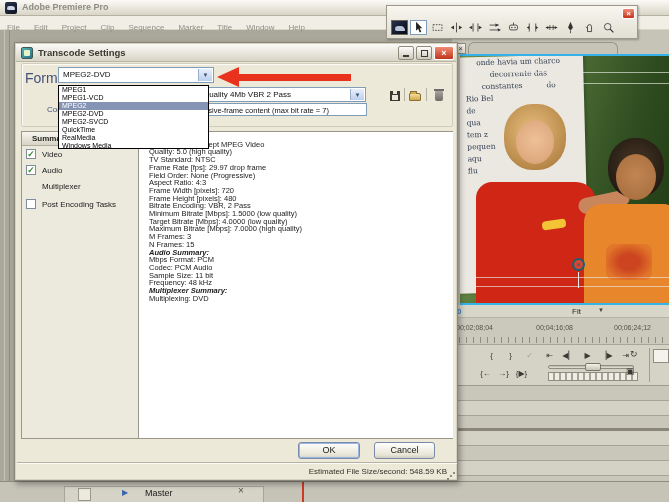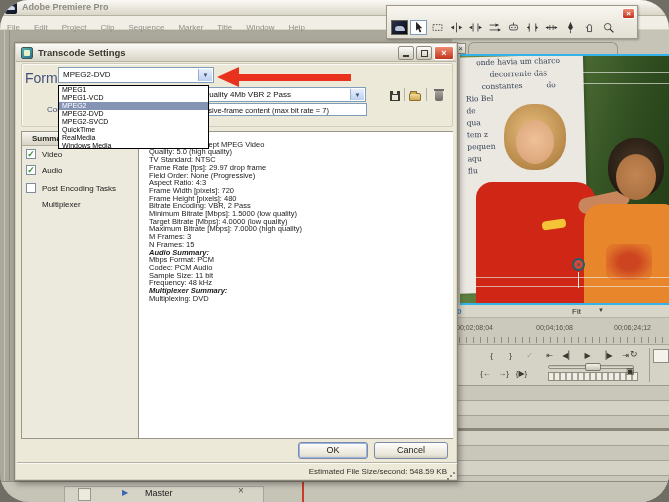--- a/index.html
+++ b/index.html
@@ -1,19 +1,19 @@
 <!DOCTYPE html>
 <html><head>
 <meta charset="utf-8">
 <style>
   html,body{margin:0;padding:0;background:#6f6d64;}
   *{box-sizing:border-box;}
   #screen{position:relative;width:669px;height:502px;overflow:hidden;
     font-family:"Liberation Sans",sans-serif;background:#aaa79b;
-    box-shadow:inset 0 0 0 1px #716f64, inset 0 0 0 3px #d8d4c6;border-radius:29px;}
+    box-shadow:inset 0 0 0 1px #716f64, inset 0 0 0 3px #d8d4c6;}
   .abs{position:absolute;}
   
   #titlebar{left:0;top:0;width:669px;height:16px;background:linear-gradient(#fbfaf6,#d9d5c7);border-bottom:1px solid #b5b2a4;}
   #app-icon{left:5px;top:2px;width:12px;height:12px;background:linear-gradient(135deg,#2b3550,#0d1220);border-radius:2px;}
   #app-icon:after{content:"";position:absolute;left:2px;top:4px;width:8px;height:4px;background:#cfd6e6;border-radius:3px 4px 1px 2px;}
   #app-title{left:22px;top:2px;font-size:9px;font-weight:bold;color:#8e8c84;}
   #menubar{left:0;top:16px;width:669px;height:14px;background:#f1efe5;border-bottom:1px solid #d8d5c9;}
   #menubar .mi{display:inline-block;padding:1px 7px;font-size:8px;color:#8f8e86;}
   
   #palette{left:386px;top:5px;width:252px;height:34px;background:linear-gradient(#f8f6ef,#e2dfd3);border:1px solid #9c998c;box-shadow:1px 1px 2px rgba(0,0,0,.25);}
@@ -122,22 +122,22 @@
   #left-col{position:absolute;left:0;top:0;width:117px;height:306px;background:#eceadd;border-right:1px solid #9a978a;}
   #left-header{height:14px;background:linear-gradient(#f7f6f0,#d7d3c5);border-bottom:1px solid #b0ad9f;font-size:8px;font-weight:bold;color:#2a2a22;padding:2px 0 0 10px;}
   .task-row{position:relative;height:15px;margin-top:1px;}
   .cb{position:absolute;left:4px;top:2px;width:10px;height:10px;background:#fff;border:1px solid #7f8c9c;font-size:9px;line-height:9px;text-align:center;color:#2e8f2e;font-weight:bold;}
   .task-label{position:absolute;left:20px;top:3px;font-size:8px;color:#1a1a1a;}
   #summary-panel{position:absolute;left:118px;top:0;width:313px;height:306px;background:#fff;padding:1px 0 0 9px;overflow:hidden;}
   #summary-panel .line{font-size:7.5px;line-height:7.7px;color:#1a1a1a;white-space:nowrap;}
   #summary-panel .line.b{font-weight:bold;font-style:italic;}
   
   .xp-btn{top:399px;height:17px;background:linear-gradient(#fefefc,#e8e5d7 80%,#cfccbc);border:1px solid #7a8aa8;border-radius:3px;font-size:9px;text-align:center;line-height:15px;color:#22211c;}
-  #ok-btn{left:283px;width:70px;box-shadow:0 0 0 1px #9ab4e4 inset;}
-  #cancel-btn{left:359px;width:74px;}
+  #ok-btn{left:283px;width:62px;box-shadow:0 0 0 1px #9ab4e4 inset;}
+  #cancel-btn{left:359px;width:61px;}
   #status-sep{left:2px;top:419px;width:440px;height:2px;border-top:1px solid #b5b2a4;border-bottom:1px solid #fbfaf4;}
   #status-text{right:10px;top:424px;font-size:8px;color:#33312a;}
   #grip{right:2px;top:428px;width:9px;height:9px;background:
     radial-gradient(circle at 2px 8px,#8f8c80 1px,transparent 1.2px),
     radial-gradient(circle at 5px 5px,#8f8c80 1px,transparent 1.2px),
     radial-gradient(circle at 8px 2px,#8f8c80 1px,transparent 1.2px);}
 </style>
 </head>
 <body>
 
@@ -352,26 +352,26 @@
       <div id="left-col">
         <div id="left-header">Summary</div>
         <div class="task-row">
           <span class="cb">✓</span>
           <span class="task-label">Video</span>
         </div>
         <div class="task-row">
           <span class="cb">✓</span>
           <span class="task-label">Audio</span>
         </div>
+        <div class="task-row">
+          <span class="task-label">Multiplexer</span>
+        </div>
         <div class="task-row" style="margin-top:3px;">
           <span class="cb"></span>
           <span class="task-label">Post Encoding Tasks</span>
-        </div>
-        <div class="task-row">
-          <span class="task-label">Multiplexer</span>
         </div>
       </div>
       <div id="summary-panel">
           <div class="line b">Video Summary:</div>
           <div class="line">Codec: MainConcept MPEG Video</div>
           <div class="line">Quality: 5.0 (high quality)</div>
           <div class="line">TV Standard: NTSC</div>
           <div class="line">Frame Rate [fps]: 29.97 drop frame</div>
           <div class="line">Field Order: None (Progressive)</div>
           <div class="line">Aspect Ratio: 4:3</div>

